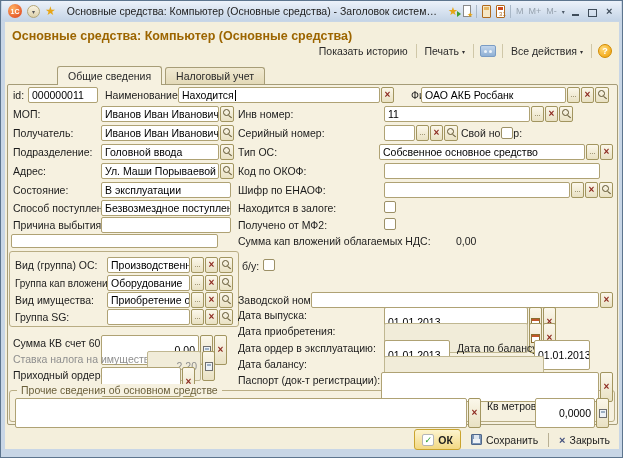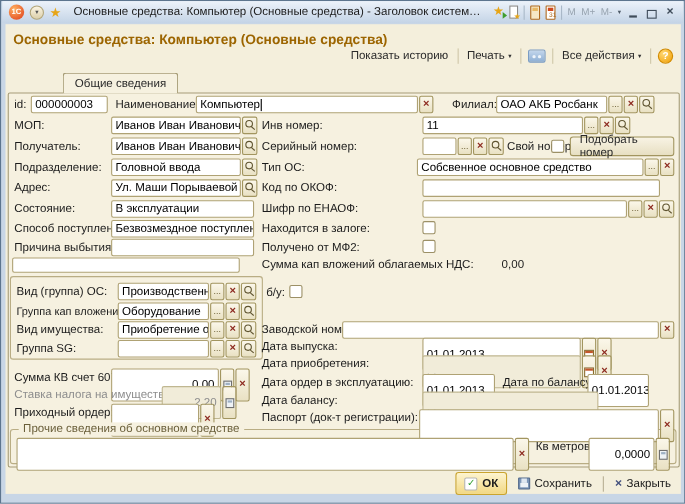--- a/index.html
+++ b/index.html
@@ -160,38 +160,39 @@
     <span class="tbtn">
       <span>Все действия</span>
       <span class="dar">▾</span>
     </span>
     <span class="tsep"></span>
     <span class="help">?</span>
   </div>
 
   <div class="tabs">
     <span class="tab active">Общие сведения</span>
+    <span class="tab">Налоговый учет</span>
   </div>
 
   <div class="panel"></div>
 
   <span class="lbl" style="left:12px;top:88px">id:</span>
-  <div class="f abs" style="left:27px;top:86px;width:70px">000000003</div>
+  <div class="f abs" style="left:27px;top:86px;width:70px">000000011</div>
   <span class="lbl" style="left:104px;top:88px">Наименование:</span>
   <div class="fg" style="left:177px;top:86px;width:216px">
     <div class="f">
-        <span>Компьютер</span>
+        <span>Находится</span>
         <span class="caret"></span>
       </div>
     <span class="btn">
         <span class="x">×</span>
       </span>
   </div>
   <span class="lbl" style="left:410px;top:88px">Филиал:</span>
-  <div class="fg" style="left:450px;top:86px;width:144px">
+  <div class="fg" style="left:420px;top:86px;width:188px">
     <div class="f">ОАО АКБ Росбанк</div>
     <span class="btn">
         <span>...</span>
       </span>
     <span class="btn">
         <span class="x">×</span>
       </span>
     <span class="btn q">
         <span class="mag"></span>
       </span>
@@ -233,21 +234,20 @@
       </span>
     <span class="btn">
         <span class="x">×</span>
       </span>
     <span class="btn q">
         <span class="mag"></span>
       </span>
   </div>
   <span class="lbl" style="left:460px;top:126px">Свой номер:</span>
   <span class="cb" style="left:500px;top:126px"></span>
-  <span class="pickbtn" style="left:517px;top:123px;width:95px">Подобрать номер</span>
 
   <span class="lbl" style="left:12px;top:145px">Подразделение:</span>
   <div class="fg" style="left:100px;top:143px;width:133px">
     <div class="f">Головной ввода</div>
     <span class="btn q">
         <span class="mag"></span>
       </span>
   </div>
   <span class="lbl" style="left:237px;top:145px">Тип ОС:</span>
   <div class="fg" style="left:378px;top:143px;width:234px">

